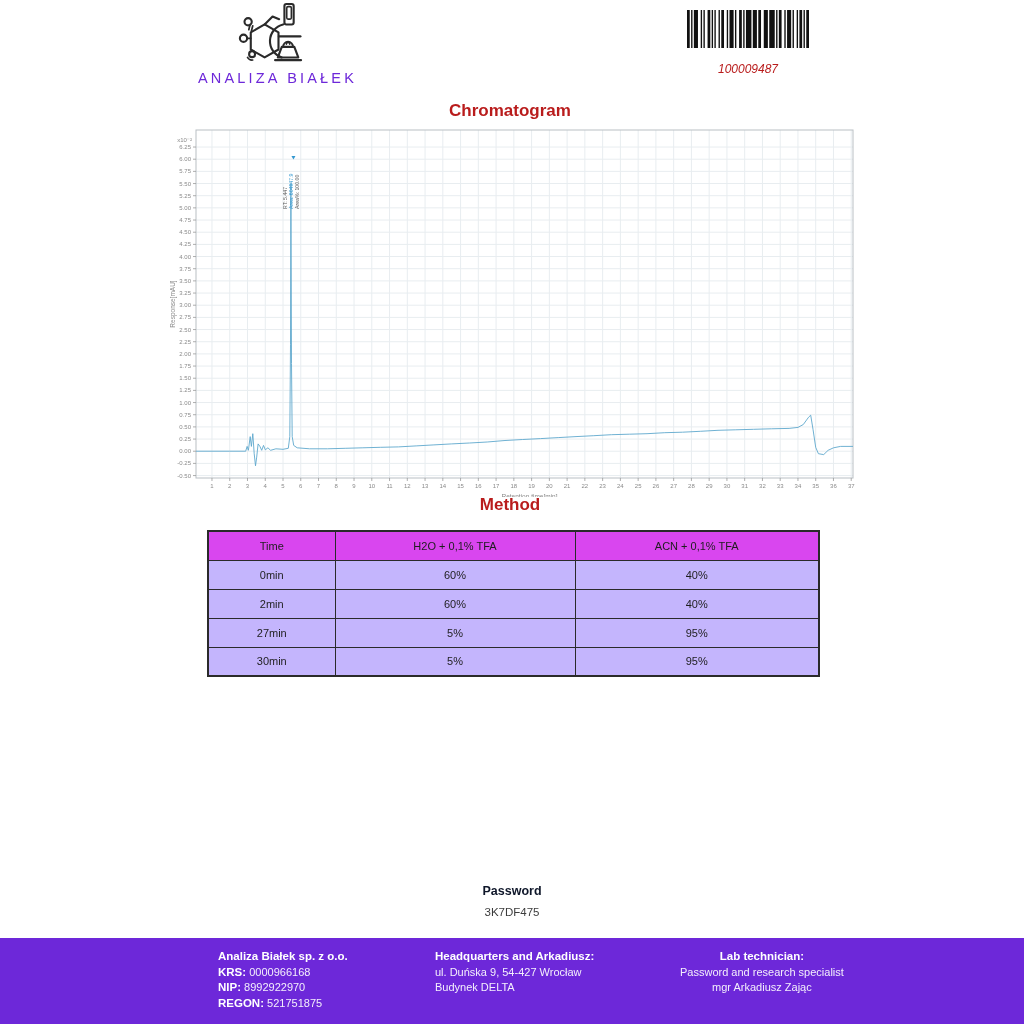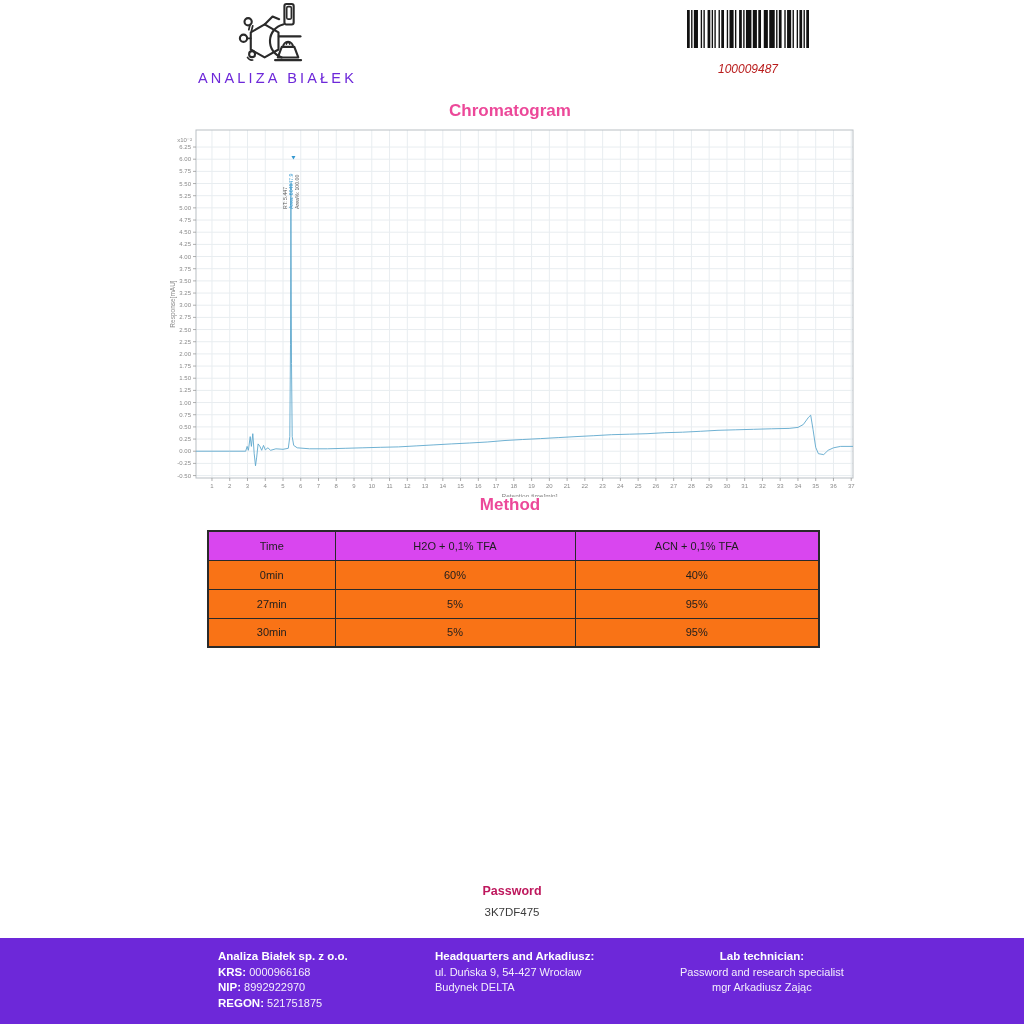--- a/index.html
+++ b/index.html
@@ -9,38 +9,38 @@
 
   
   .logo-block { position:absolute; left:195px; top:2px; width:165px; text-align:center; }
   .logo-icon svg { display:block; margin:0 auto; }
   .logo-text { margin-top:2px; font-size:14.5px; letter-spacing:3.2px; color:#6d28d9; white-space:nowrap; }
   .barcode-block { position:absolute; left:686px; top:10px; width:124px; text-align:center; }
   .barcode-num { margin-top:10px; font-size:12px; color:#b91c1c;font-style:italic; }
 
   
   .sec-title { position:absolute; left:0; width:1020px; text-align:center;
-    font-size:17px; font-weight:bold; color:#ec4899; }
+    font-size:17px; font-weight:bold; color:#b91c1c; }
   #title-chromatogram { top:101px; }
   #title-method { top:495px; }
 
   
   .chart-wrap { position:absolute; left:166px; top:127px; width:692px; height:370px; }
 
   
   table.method { position:absolute; left:207px; top:530px; width:611px;
     border-collapse:collapse; border:2px solid #2a2a2a; table-layout:fixed; }
   table.method th, table.method td { border:1px solid #2a2a2a; height:29px;
     font-size:11px; font-weight:normal; text-align:center; vertical-align:middle; color:#1e1e1e; }
   table.method th { background:#d946ef; }
-  table.method td { background:#f97316; }
+  table.method td { background:#c4b5fd; }
 
   
   .password-block { position:absolute; left:0; top:884px; width:1024px; text-align:center; }
-  .password-label { font-size:12.5px; font-weight:bold; color:#be185d; }
+  .password-label { font-size:12.5px; font-weight:bold; color:#0f172a; }
   .password-value { margin-top:8px; font-size:11.5px; color:#3c3c3c; }
 
   
   footer { position:absolute; left:0; top:938px; width:1024px; height:86px; color:#fff; }
   .fcol { position:absolute; top:11px; font-size:11px; line-height:15.5px; }
   .fcol .fb { font-weight:bold; font-size:11.5px; }
   .fcol .fv { color:rgba(255,255,255,0.92); }
   #fcol-company { left:218px; }
   #fcol-hq { left:435px; }
   #fcol-tech { left:680px;text-align:center; }
@@ -341,20 +341,25 @@
           <th>ACN + 0,1% TFA</th>
         </tr>
       </thead>
     <tbody>
         <tr>
           <td>0min</td>
           <td>60%</td>
           <td>40%</td>
         </tr>
         <tr>
+          <td>2min</td>
+          <td>60%</td>
+          <td>40%</td>
+        </tr>
+        <tr>
           <td>27min</td>
           <td>5%</td>
           <td>95%</td>
         </tr>
         <tr>
           <td>30min</td>
           <td>5%</td>
           <td>95%</td>
         </tr>
       </tbody>

